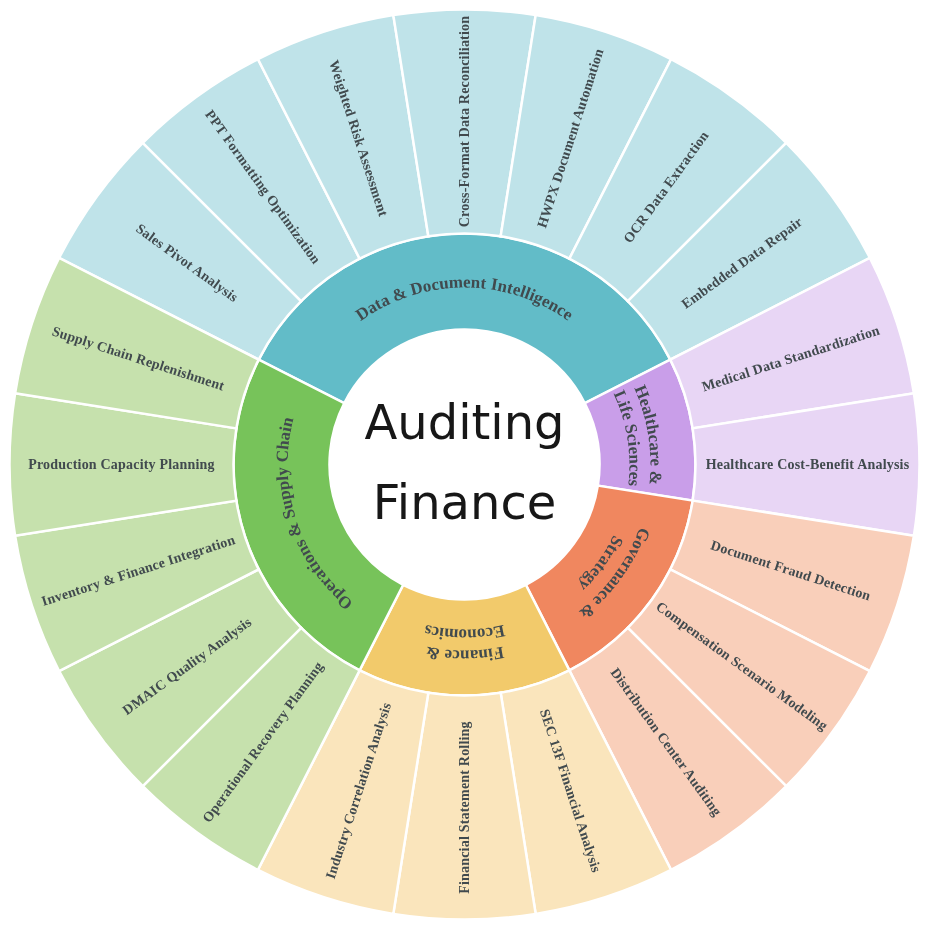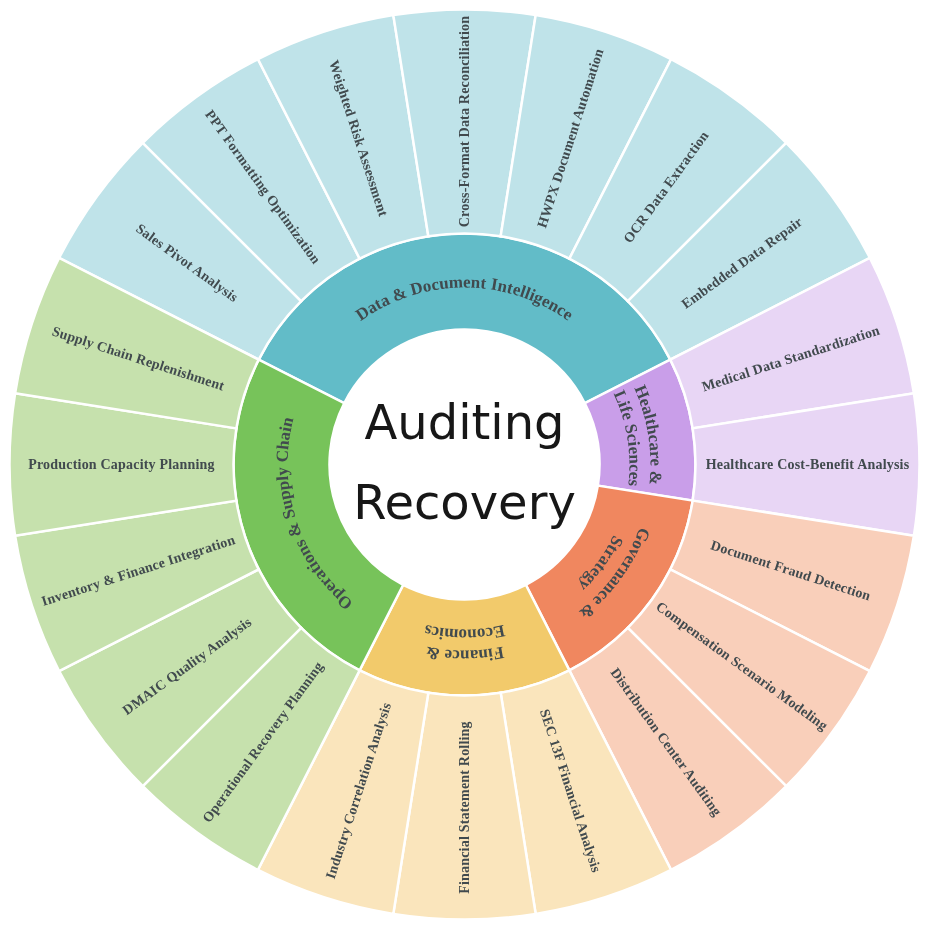--- a/index.html
+++ b/index.html
@@ -107,15 +107,15 @@
       <text class="leaf-label" transform="translate(138.29 570.49) rotate(-18.00)" text-anchor="middle" dominant-baseline="central" fill="#414a4e">Inventory &amp; Finance Integration</text>
       <path d="M15.10 535.68 A455 455 0 0 1 15.10 393.32 L236.34 428.36 A231 231 0 0 0 236.34 500.64 Z" fill="#c6e1ad" stroke="#ffffff" stroke-width="2.5"></path>
       <text class="leaf-label" transform="translate(121.50 464.50) rotate(0.00)" text-anchor="middle" dominant-baseline="central" fill="#414a4e">Production Capacity Planning</text>
       <path d="M15.10 393.32 A455 455 0 0 1 59.09 257.93 L258.68 359.63 A231 231 0 0 0 236.34 428.36 Z" fill="#c6e1ad" stroke="#ffffff" stroke-width="2.5"></path>
       <text class="leaf-label" transform="translate(138.29 358.51) rotate(18.00)" text-anchor="middle" dominant-baseline="central" fill="#414a4e">Supply Chain Replenishment</text>
       <text class="category-label" dominant-baseline="central" fill="#414a4e"><textPath href="#label-arc-7" startOffset="50%" text-anchor="middle">Operations &amp; Supply Chain</textPath></text>
       <circle cx="464.5" cy="464.5" r="135" fill="#ffffff"></circle>
     </svg>
   <div id="center-title">
     <div>Auditing</div>
-    <div>Recovery</div>
+    <div>Finance</div>
   </div>
 </div>
 
 </body></html>

